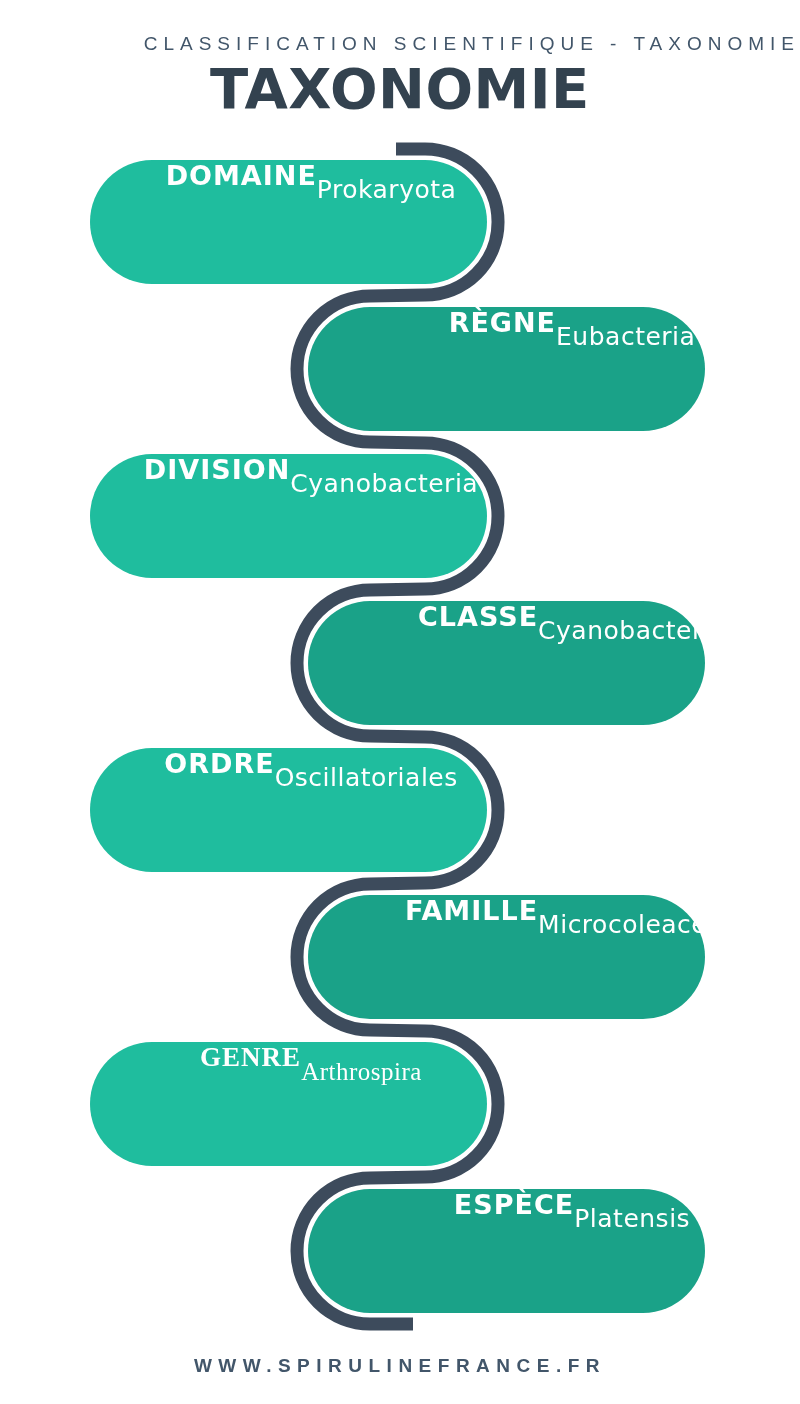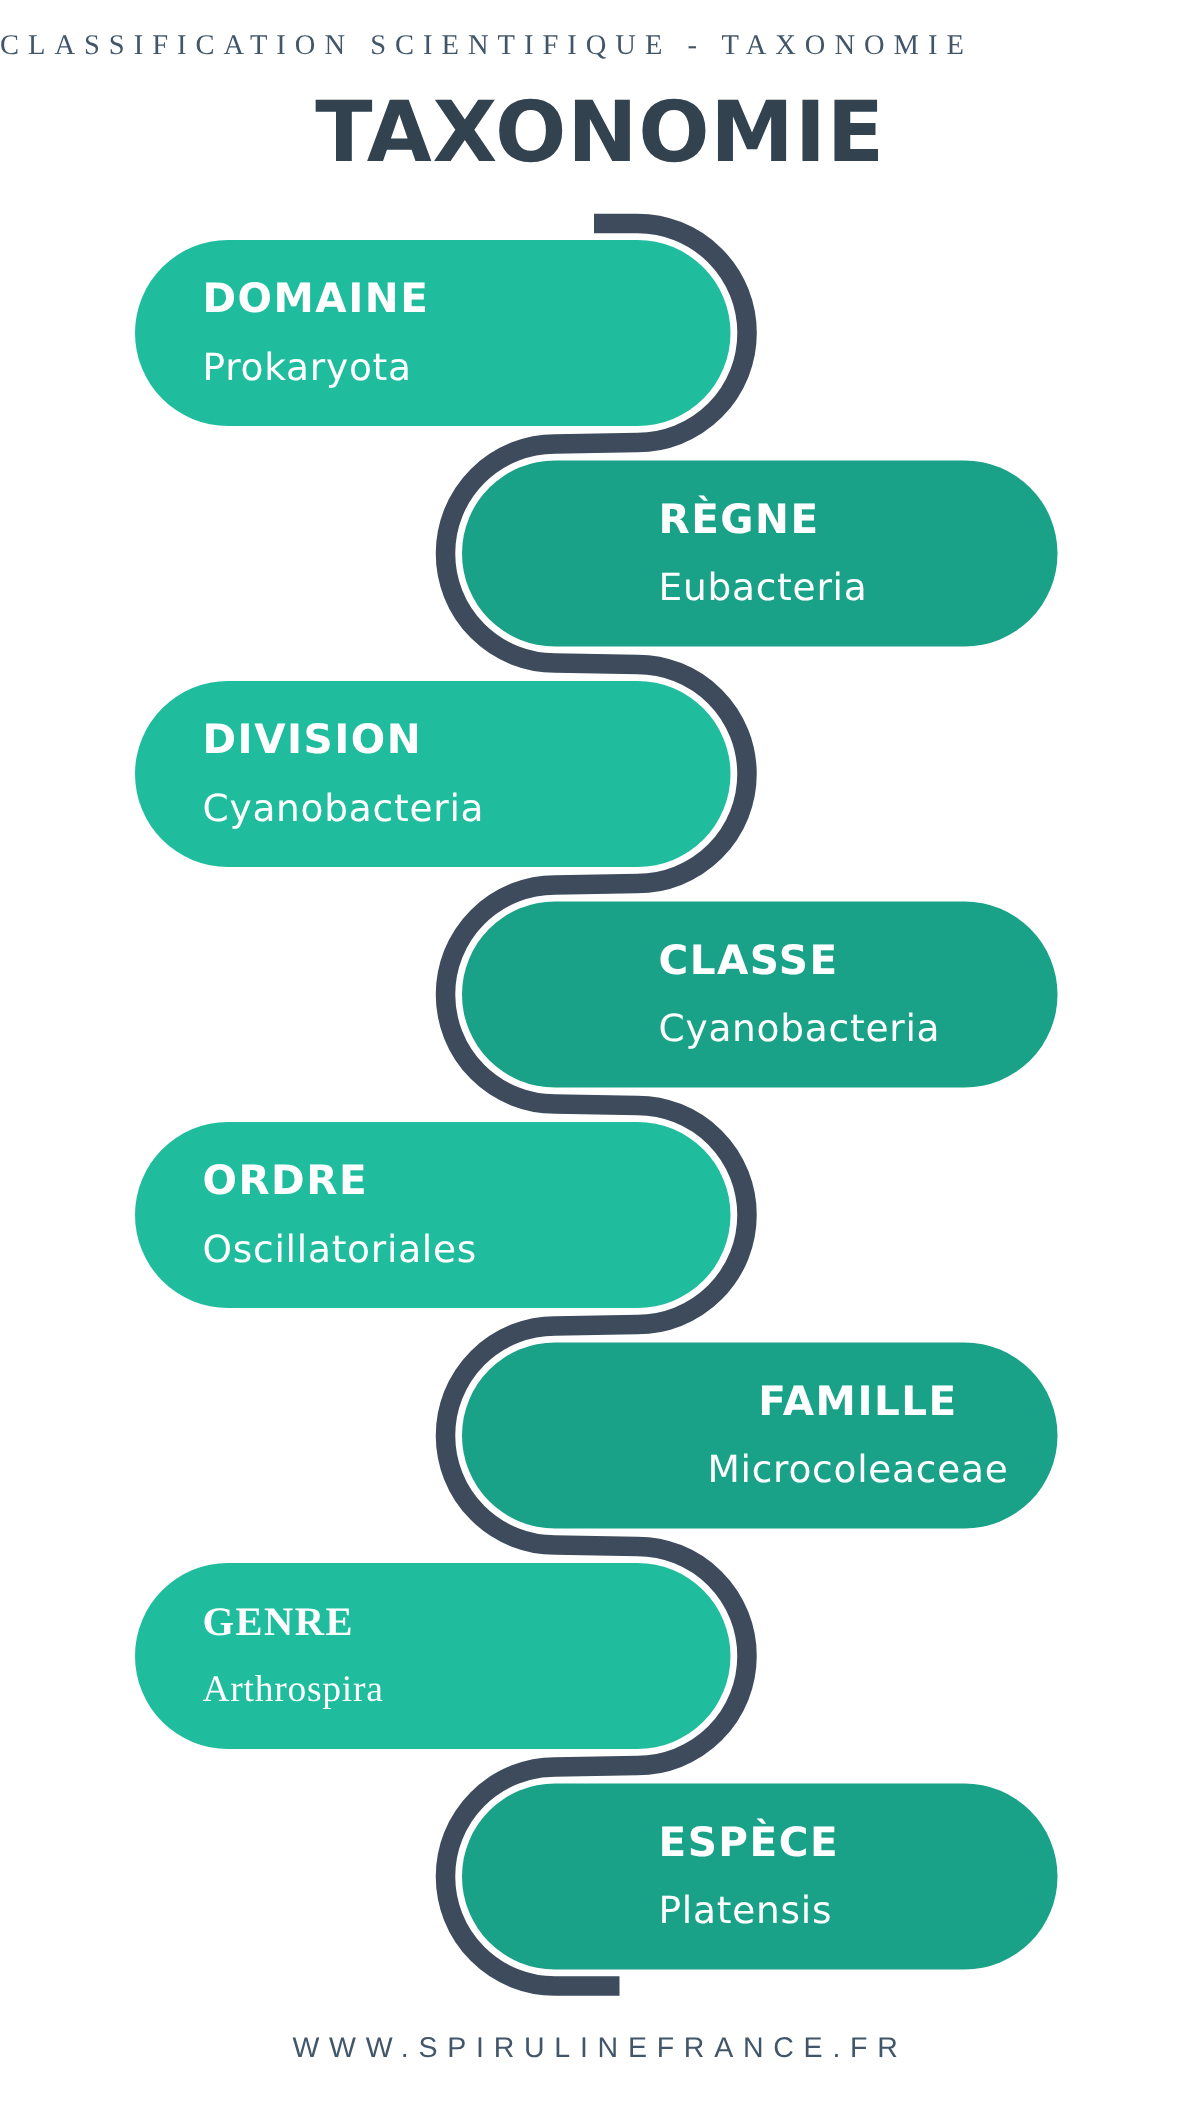--- a/index.html
+++ b/index.html
@@ -14,23 +14,23 @@
   html,body { background:#e8e8e8; }
   .canvas {
     position:relative;
     width:800px; height:1404px;
     margin:0 auto;
     background:var(--bg);
     overflow:hidden;
     font-family:"DejaVu Sans", sans-serif;
   }
   .subtitle {
-    position:absolute; top:20px; left:0; width:100%;
-    text-align:left;
-    font-family:Liberation Serif, serif;
+    position:absolute; top:33px; left:0; width:100%;
+    text-align:right;
+    font-family:Liberation Sans, sans-serif;
     font-size:19px; font-weight:400;
     letter-spacing:6px;
     color:var(--slate-light);
     white-space:nowrap;
   }
   .title {
     position:absolute; top:56px; left:0; width:100%;
     text-align:center;
     font-family:"DejaVu Sans", sans-serif;
     font-size:56px; font-weight:800;
@@ -46,21 +46,21 @@
     fill:none;
     stroke:var(--line);
     stroke-width:13;
     stroke-linecap:butt;
     stroke-linejoin:round;
   }
   .pill {
     position:absolute;
     width:397px; height:124px;
     border-radius:62px;
-    display:flex; flex-direction:column; justify-content:center;
+    display:flex; flex-direction:row; justify-content:center;
     color:#ffffff;
     z-index:2;
   }
   .pill.left  { left:90px;  background:var(--pill-left);  padding-left:45px; }
   .pill.right { left:308px; background:var(--pill-right); padding-left:131px; }
   .row1 { top:160px; }
   .row2 { top:307px; }
   .row3 { top:454px; }
   .row4 { top:601px; }
   .row5 { top:748px; }
@@ -73,21 +73,21 @@
   }
   .taxon {
     font-size:25px; font-weight:400;
     letter-spacing:0.5px; line-height:1.2;
     margin-top:15px;
   }
   .footer {
     position:absolute; top:1355px; left:0; width:100%;
     text-align:center;
     font-family:"Liberation Sans", sans-serif;
-    font-size:19px; font-weight:400;
+    font-size:19px; font-weight:700;
     letter-spacing:6.5px;
     color:var(--slate-light);
     white-space:nowrap;
   }
 </style>
 </head>
 <body>
 
 <div class="canvas">
 

